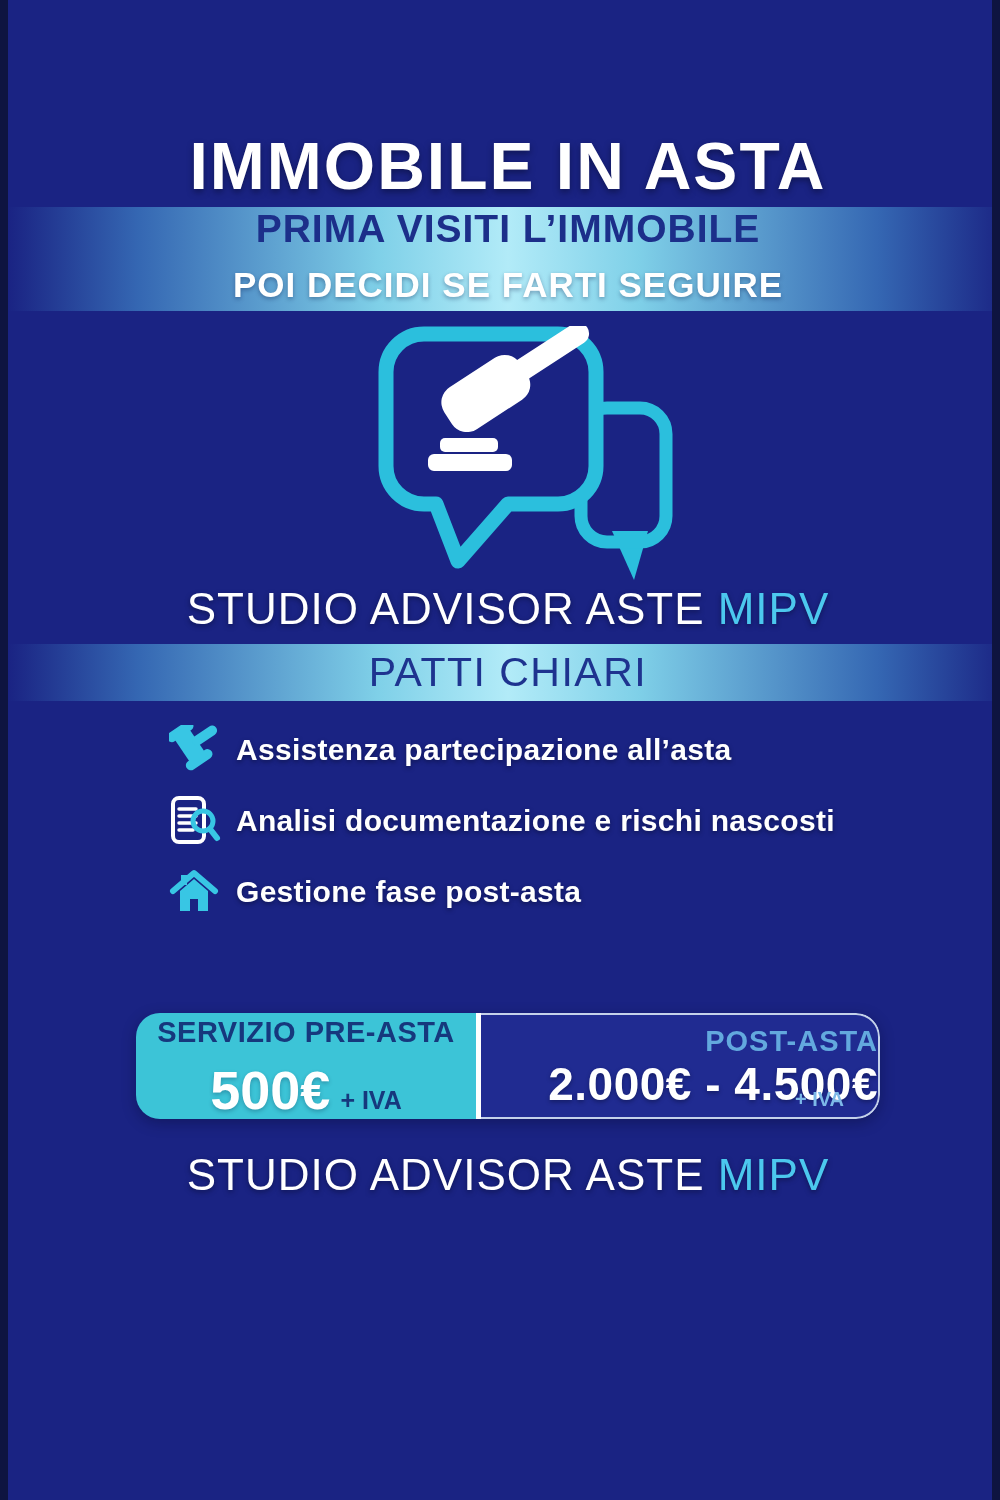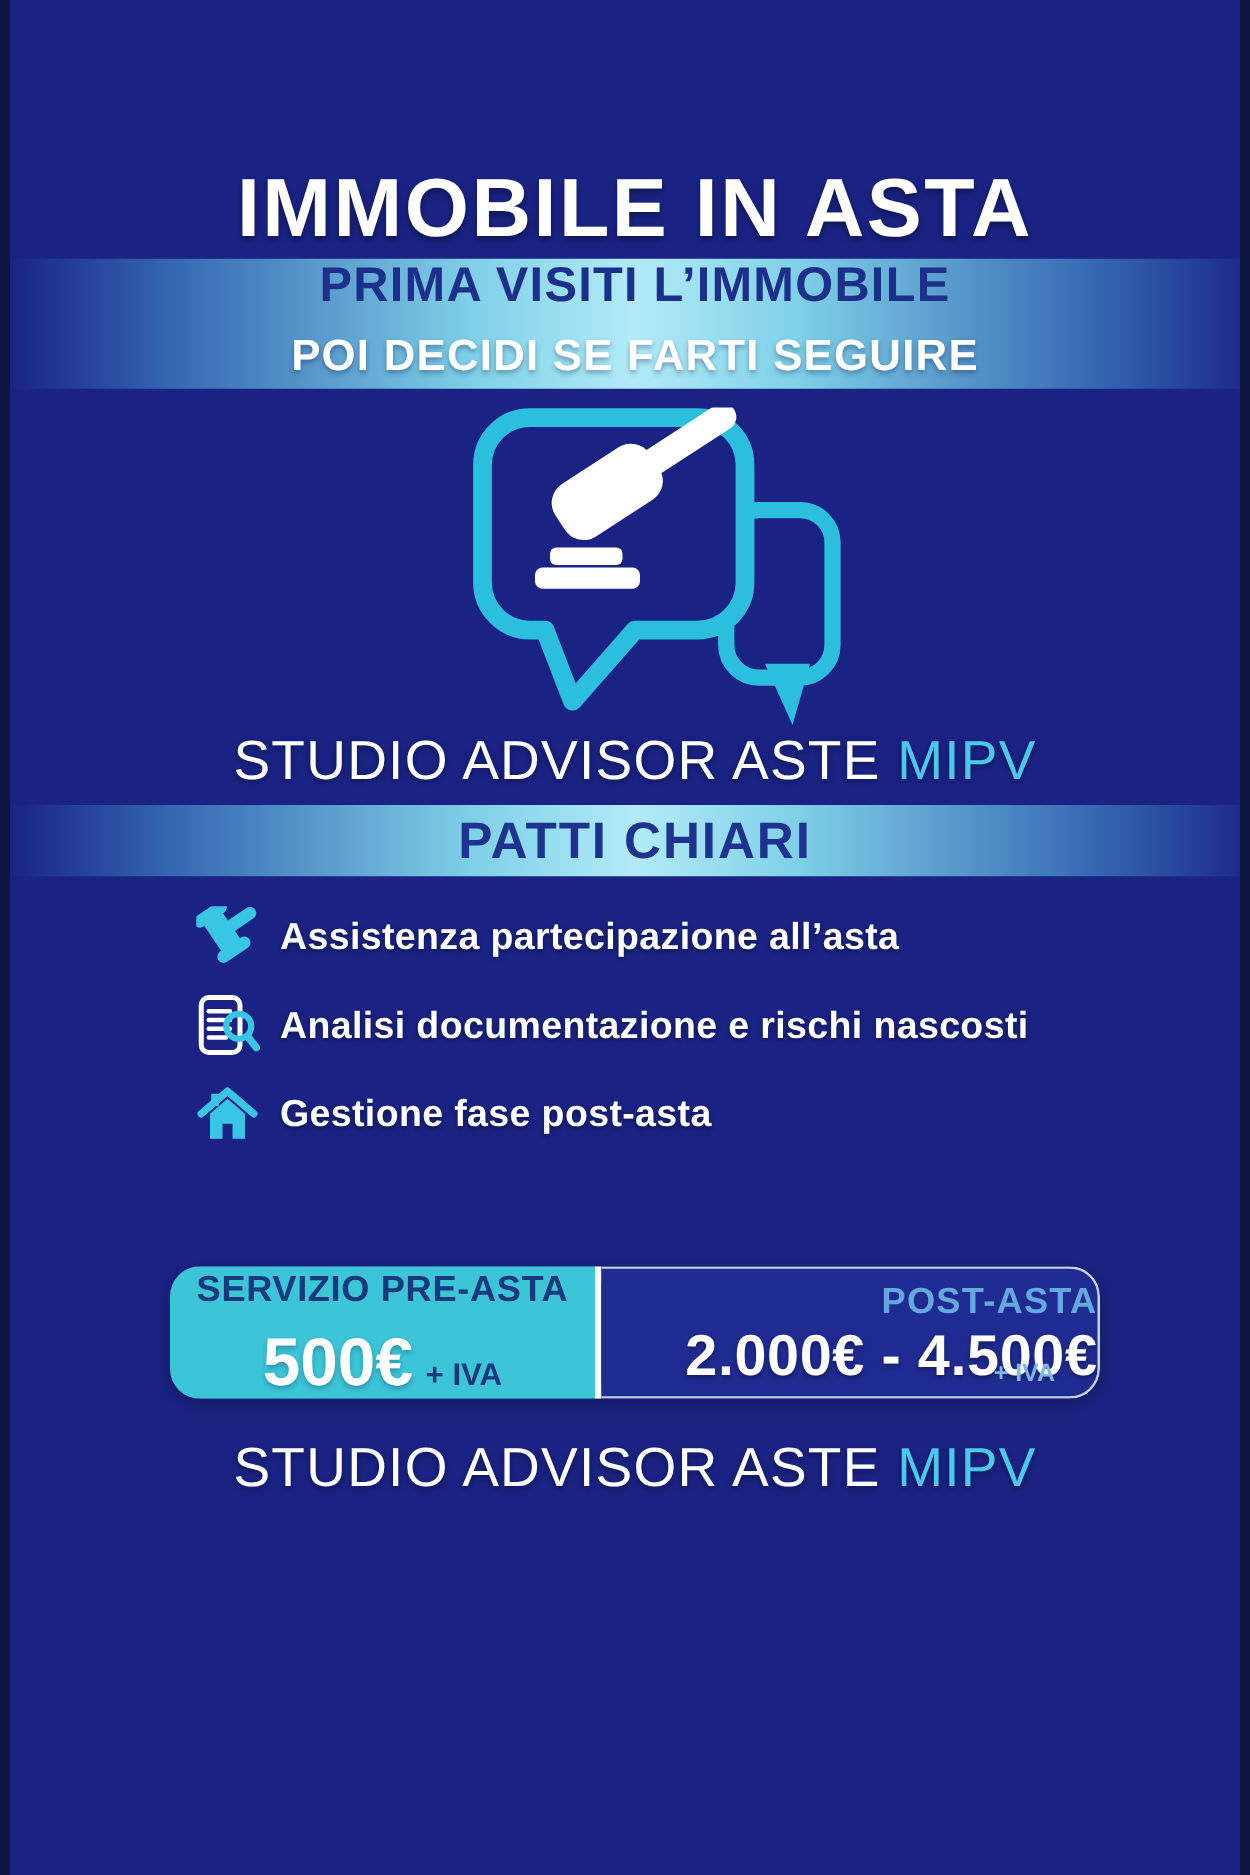--- a/index.html
+++ b/index.html
@@ -28,39 +28,39 @@
   .band1 { top:207px; height:104px; padding-top:0; }
   .band1-line1 {
     font-size:39px; font-weight:800; letter-spacing:1px; color:#1c2f8a;
   }
   .band1-line2 {
     margin-top:14px; font-size:35px; font-weight:800; letter-spacing:1px;
     color:#ffffff; text-shadow:0 2px 4px rgba(10,20,70,.35);
   }
   .band2 { top:644px; height:57px; line-height:57px; }
   .band2-label {
-    font-size:41px; font-weight:700; letter-spacing:1.5px; color:#1e338f;
+    font-size:41px; font-weight:400; letter-spacing:1.5px; color:#1e338f;
   }
   
   .logo { position:absolute; left:370px; top:326px; width:300px; height:272px; }
   
   .brand {
     position:absolute; left:0; width:1000px; text-align:center;
     font-weight:400; color:#ffffff;
     text-shadow:0 2px 5px rgba(5,10,40,.5);
   }
   .brand-top { top:584px; font-size:44px; letter-spacing:1px; }
   .brand-bottom { top:1150px; font-size:44px; letter-spacing:1px; }
   .brand .hl { color:#4cc8ee; }
   .tagline {
     position:absolute; top:1200px; left:0; width:1000px; text-align:center;
     color:#eef2f8; font-size:28px; font-weight:400; letter-spacing:.5px;
   }
   
-  .services { position:absolute; left:148px; top:724px; width:740px; list-style:none; }
+  .services { position:absolute; left:160px; top:724px; width:740px; list-style:none; }
   .svc-row { display:flex; align-items:center; height:52px; margin-bottom:19px; }
   .svc-icon { width:54px; height:50px; flex:0 0 54px; display:flex; align-items:center; justify-content:center; }
   .svc-label {
     margin-left:14px; color:#ffffff; font-size:30px; font-weight:700;
     letter-spacing:.3px; text-shadow:0 2px 4px rgba(5,10,40,.5);
   }
   
   .pricing {
     position:absolute; left:128px; top:1013px; width:744px; height:106px;
     display:flex; border-radius:24px; overflow:hidden;

